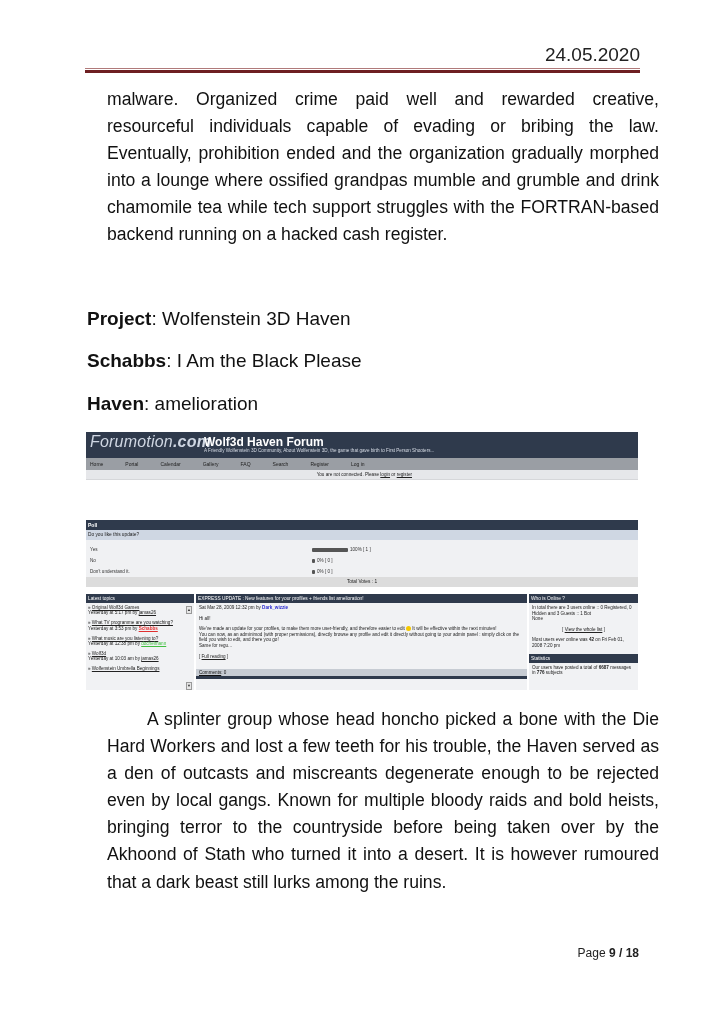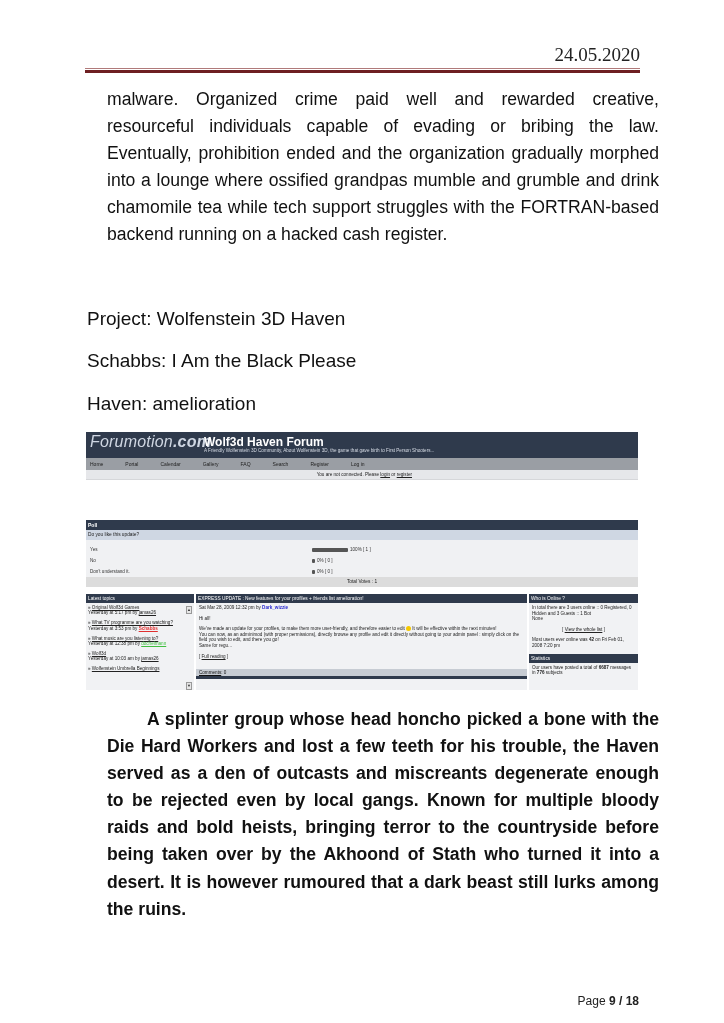--- a/index.html
+++ b/index.html
@@ -1,29 +1,29 @@
 <!DOCTYPE html>
 <html><head>
 <meta charset="utf-8">
 <style>
   * { box-sizing: border-box; margin: 0; padding: 0; }
   html, body { width: 724px; height: 1023px; background: #ffffff; overflow: hidden; }
   body { position: relative; font-family: "Liberation Sans", sans-serif; color: #111; }
 
   .hdr { position: absolute; left: 85px; top: 44px; width: 555px; height: 22px; }
   .hdr-title { position: absolute; left: 0; top: 0; font-family: "DejaVu Serif", serif; font-size: 18px; font-style: italic; font-weight: bold; letter-spacing: 0.3px; color: #222; }
-  .hdr-date { position: absolute; right: 0; top: 0; font-family: Liberation Serif, serif; font-size: 19px; color: #222; }
+  .hdr-date { position: absolute; right: 0; top: 0; font-family: Liberation Sans, sans-serif; font-size: 19px; color: #222; }
   .hdr-rule-top { position: absolute; left: 85px; top: 68px; width: 555px; height: 1px; background: #b07a7a; }
   .hdr-rule { position: absolute; left: 85px; top: 70px; width: 555px; height: 3px; background: #6e1f22; }
 
   .para { position: absolute; left: 87px; width: 552px; font-family: "Liberation Sans", sans-serif; font-size: 17.6px; line-height: 27.1px; text-align: justify; color: #111; margin-left: 20px; }
   .para1 { top: 86px; }
-  .para2 { top: 706px; text-indent: 40px; font-weight: bold; }
+  .para2 { top: 706px; text-indent: 40px; }
   .meta { position: absolute; left: 87px; font-size: 19px; color: #111; }
-  .meta b { font-weight: normal; }
+  .meta b { font-weight: bold; }
   .meta-project { top: 308px; }
   .meta-founders { top: 350px; }
   .meta-status { top: 393px; }
 
   
   .forum { position: absolute; left: 86px; top: 432px; width: 552px; height: 258px; background: #fff; font-family: "Liberation Sans", sans-serif; overflow: hidden; }
   .f-top { height: 26px; background: #2f3a4c; position: relative; }
   .f-logo { position: absolute; left: 4px; top: 1px; color: #cfd6e2; font-size: 16px; font-style: italic; letter-spacing: 0.2px; }
   .f-logo b { font-weight: bold; font-style: italic; }
   .f-title { position: absolute; left: 118px; top: 3px; color: #fff; font-size: 12px; font-weight: bold; }
@@ -170,15 +170,15 @@
       <div class="col-hdr stat-hdr">Statistics</div>
       <div class="wo">
         <span>Our users have posted a total of </span><b>6687</b><span> messages in </span><b>776</b><span> subjects</span>
       </div>
     </div>
   </div>
 </div>
 
 <div class="para para2">A splinter group whose head honcho picked a bone with the Die Hard Workers and lost a few teeth for his trouble, the Haven served as a den of outcasts and miscreants degenerate enough to be rejected even by local gangs. Known for multiple bloody raids and bold heists, bringing terror to the countryside before being taken over by the Akhoond of Stath who turned it into a desert. It is however rumoured that a dark beast still lurks among the ruins.</div>
 
-<div style="position:absolute; right:85px; top:994px; font-size:12px; color:#222;">
+<div style="position:absolute; right:85px; top:946px; font-size:12px; color:#222;">
   <span>Page </span><b>9</b><b> / </b><b>18</b>
 </div>
 
 </body></html>

